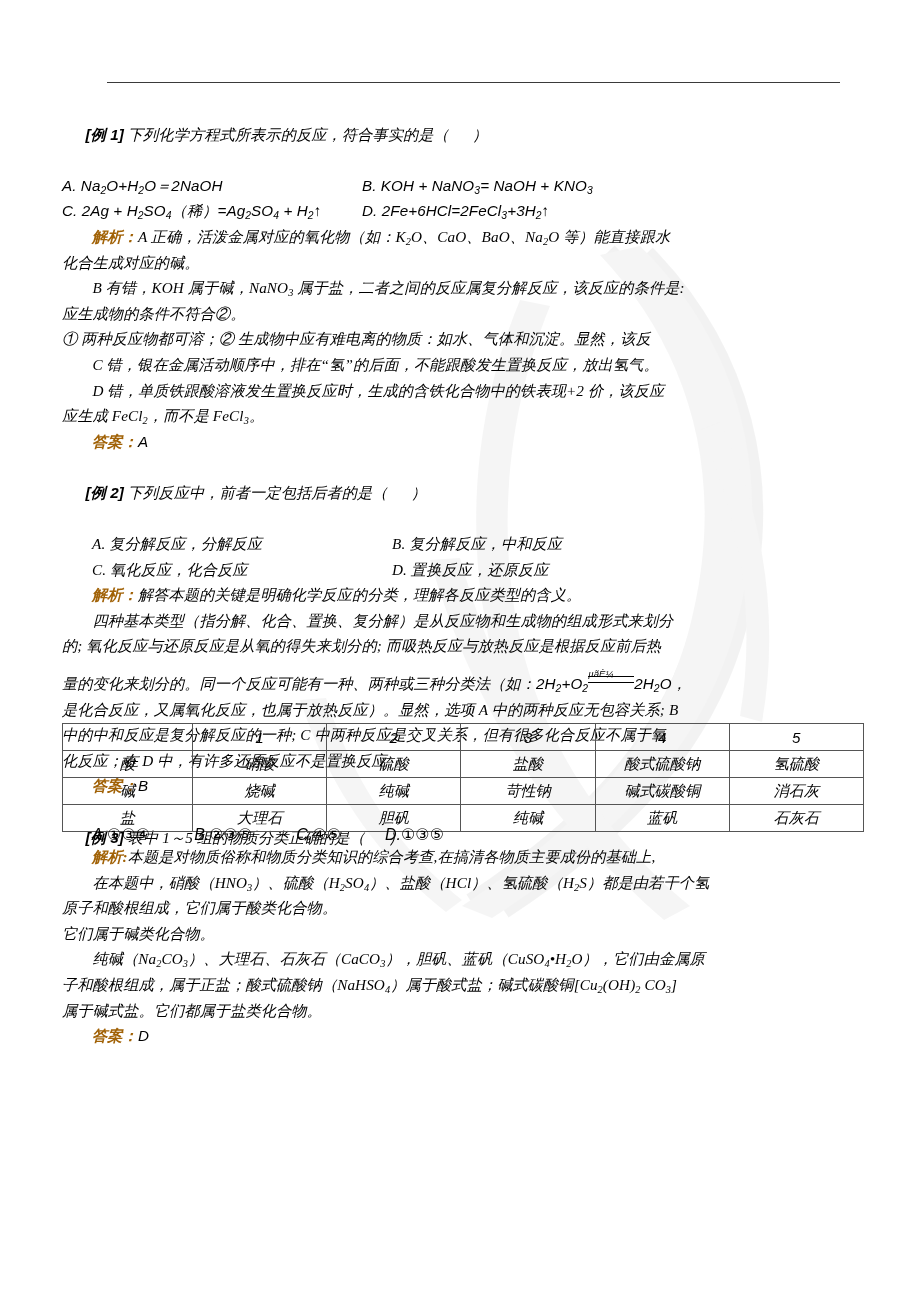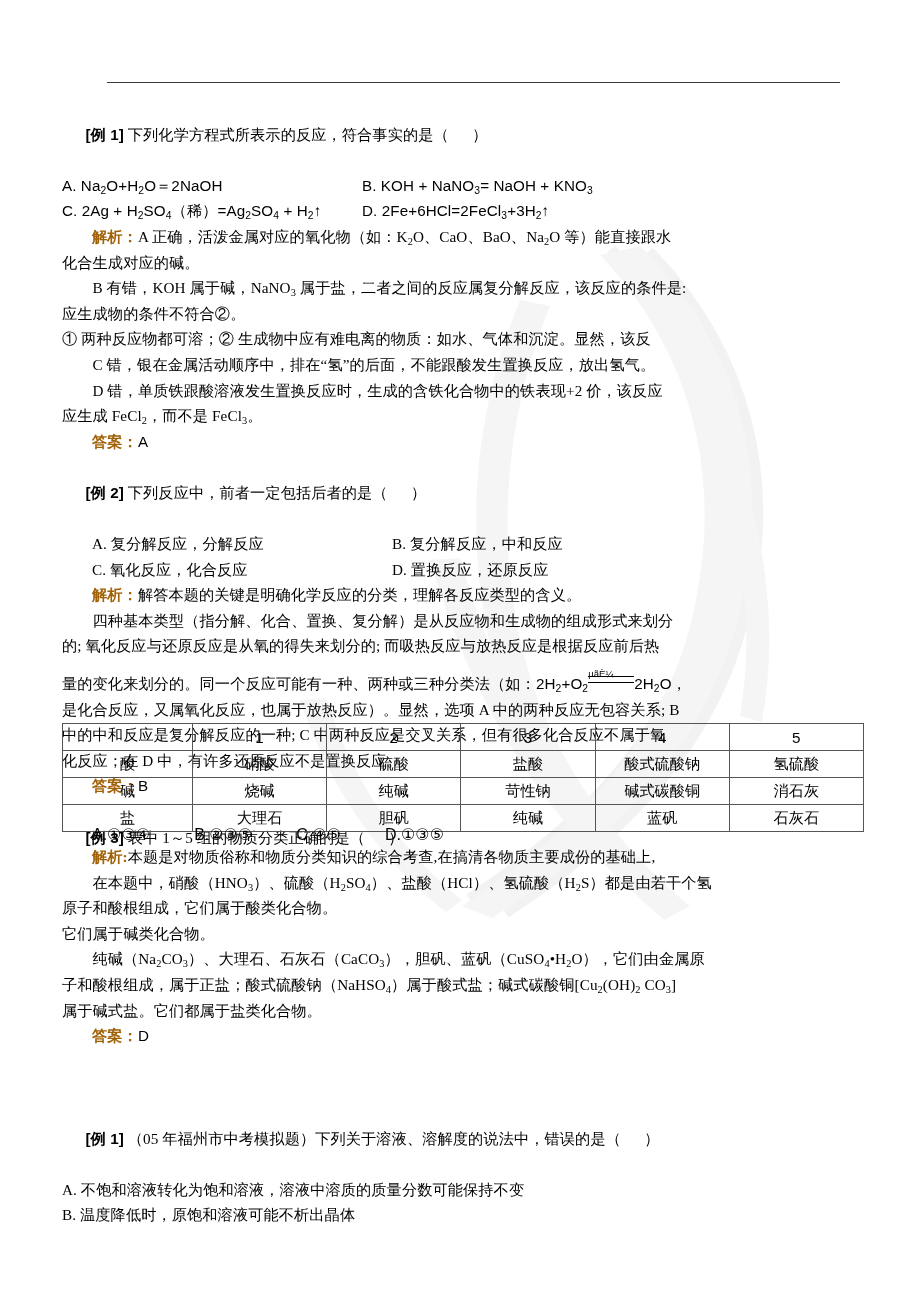--- a/index.html
+++ b/index.html
@@ -11,20 +11,21 @@
   body {
     font-family: "Liberation Serif", "DejaVu Serif", serif;
     color: #000000;
   }
   .page {
     position: relative;
     width: 920px;
     height: 1302px;
     background: #ffffff;
     overflow: hidden;
+    font-style: italic;
   }
 
   
   .watermark {
     position: absolute;
     left: 0; top: 0;
     width: 920px; height: 1302px;
     pointer-events: none;
     z-index: 0;
     opacity: 0.5;
@@ -279,21 +280,14 @@
     <p class="line indent1"><span class="red">解析:</span>本题是对物质俗称和物质分类知识的综合考查,在搞清各物质主要成份的基础上,</p>
     <p class="line indent">在本题中，硝酸（HNO<sub>3</sub>）、硫酸（H<sub>2</sub>SO<sub>4</sub>）、盐酸（HCl）、氢硫酸（H<sub>2</sub>S）都是由若干个氢</p>
     <p class="line">原子和酸根组成，它们属于酸类化合物。</p>
     <p class="line">它们属于碱类化合物。</p>
     <p class="line indent">纯碱（Na<sub>2</sub>CO<sub>3</sub>）、大理石、石灰石（CaCO<sub>3</sub>），胆矾、蓝矾（CuSO<sub>4</sub>•H<sub>2</sub>O），它们由金属原</p>
     <p class="line">子和酸根组成，属于正盐；酸式硫酸钠（NaHSO<sub>4</sub>）属于酸式盐；碱式碳酸铜[Cu<sub>2</sub>(OH)<sub>2</sub> CO<sub>3</sub>]</p>
     <p class="line">属于碱式盐。它们都属于盐类化合物。</p>
     <p class="line indent1"><span class="red">答案：</span><span class="sans">D</span></p>
   </div>
 
-  <div class="tail">
-    <p class="line">
-      <span class="bold sans">[例 1]</span><span> </span><span>（05 年福州市中考模拟题）下列关于溶液、溶解度的说法中，错误的是（      ）</span>
-    </p>
-    <p class="line">A. 不饱和溶液转化为饱和溶液，溶液中溶质的质量分数可能保持不变</p>
-    <p class="line">B. 温度降低时，原饱和溶液可能不析出晶体</p>
-  </div>
 
 </div>
 
 </body></html>

